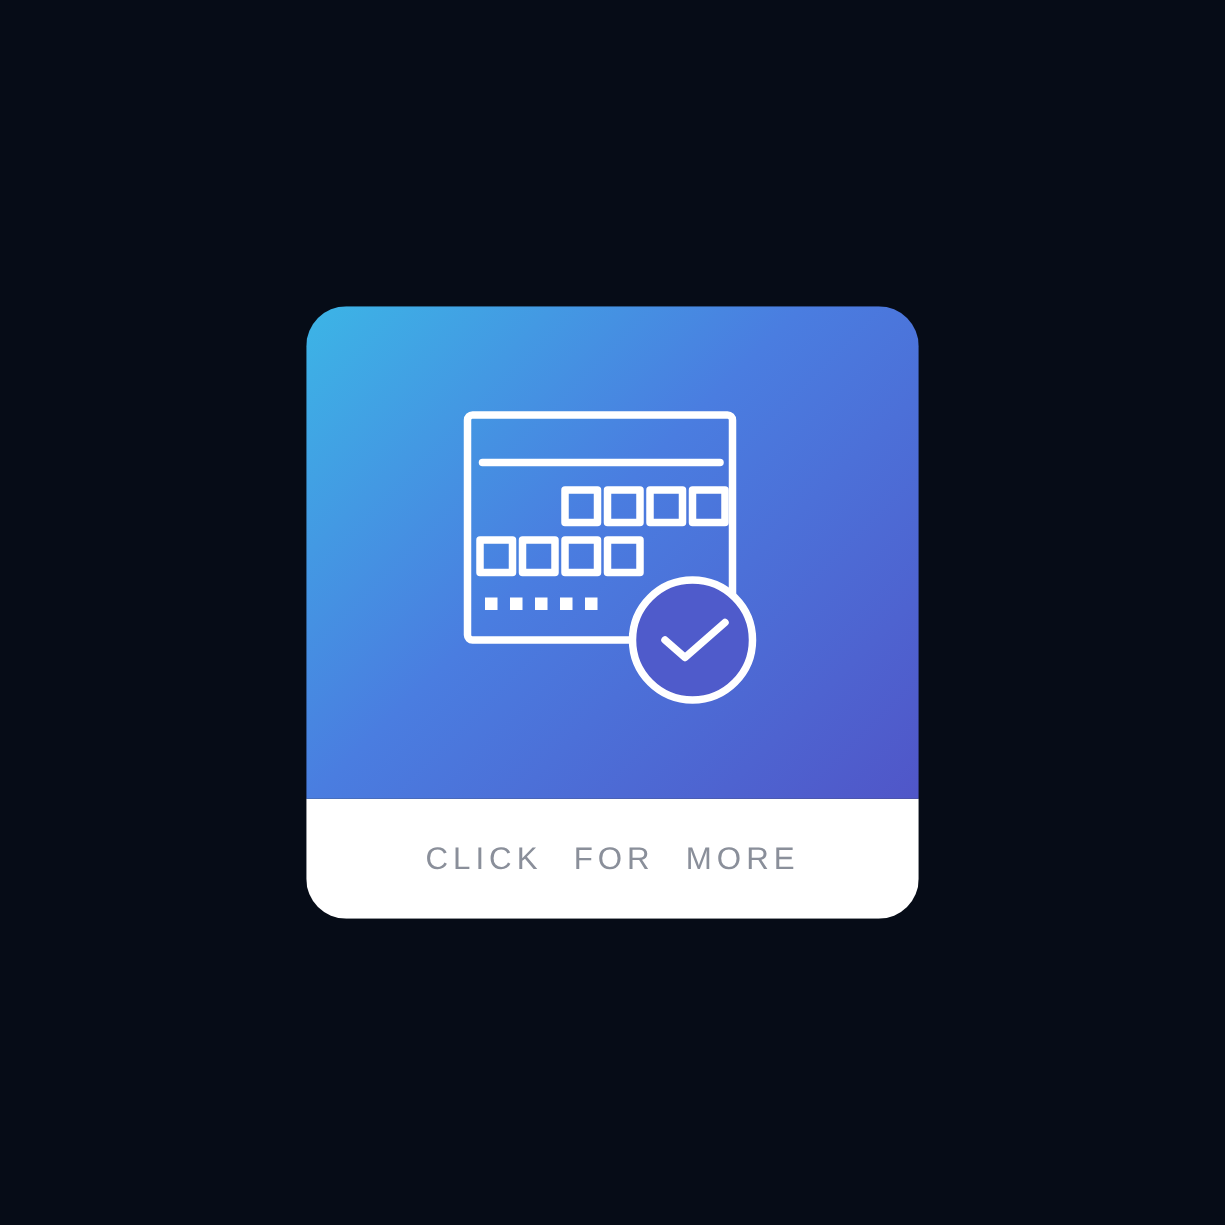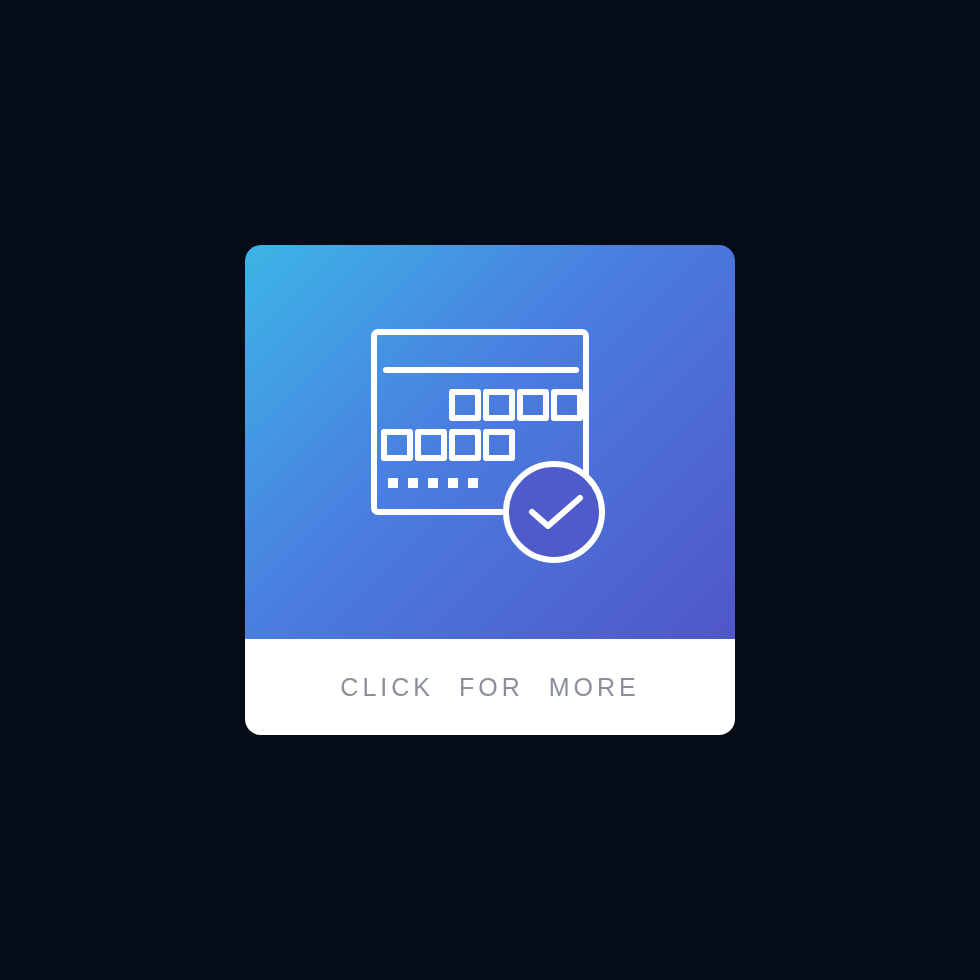--- a/index.html
+++ b/index.html
@@ -8,21 +8,21 @@
       height: 980px;
       background: #060c17;
       display: flex;
       align-items: center;
       justify-content: center;
       font-family: Arial, Helvetica, sans-serif;
     }
     .app-button {
       width: 490px;
       height: 490px;
-      border-radius: 16px;
+      border-radius: 32px;
       overflow: hidden;
       display: flex;
       flex-direction: column;
       box-shadow: 0 0 0 0 rgba(0,0,0,0);
       position: relative;
     }
     .icon-area {
       flex: 1;
       background: linear-gradient(135deg, #3cb5e6 0%, #4a7de0 45%, #5056c8 100%);
       display: flex;

